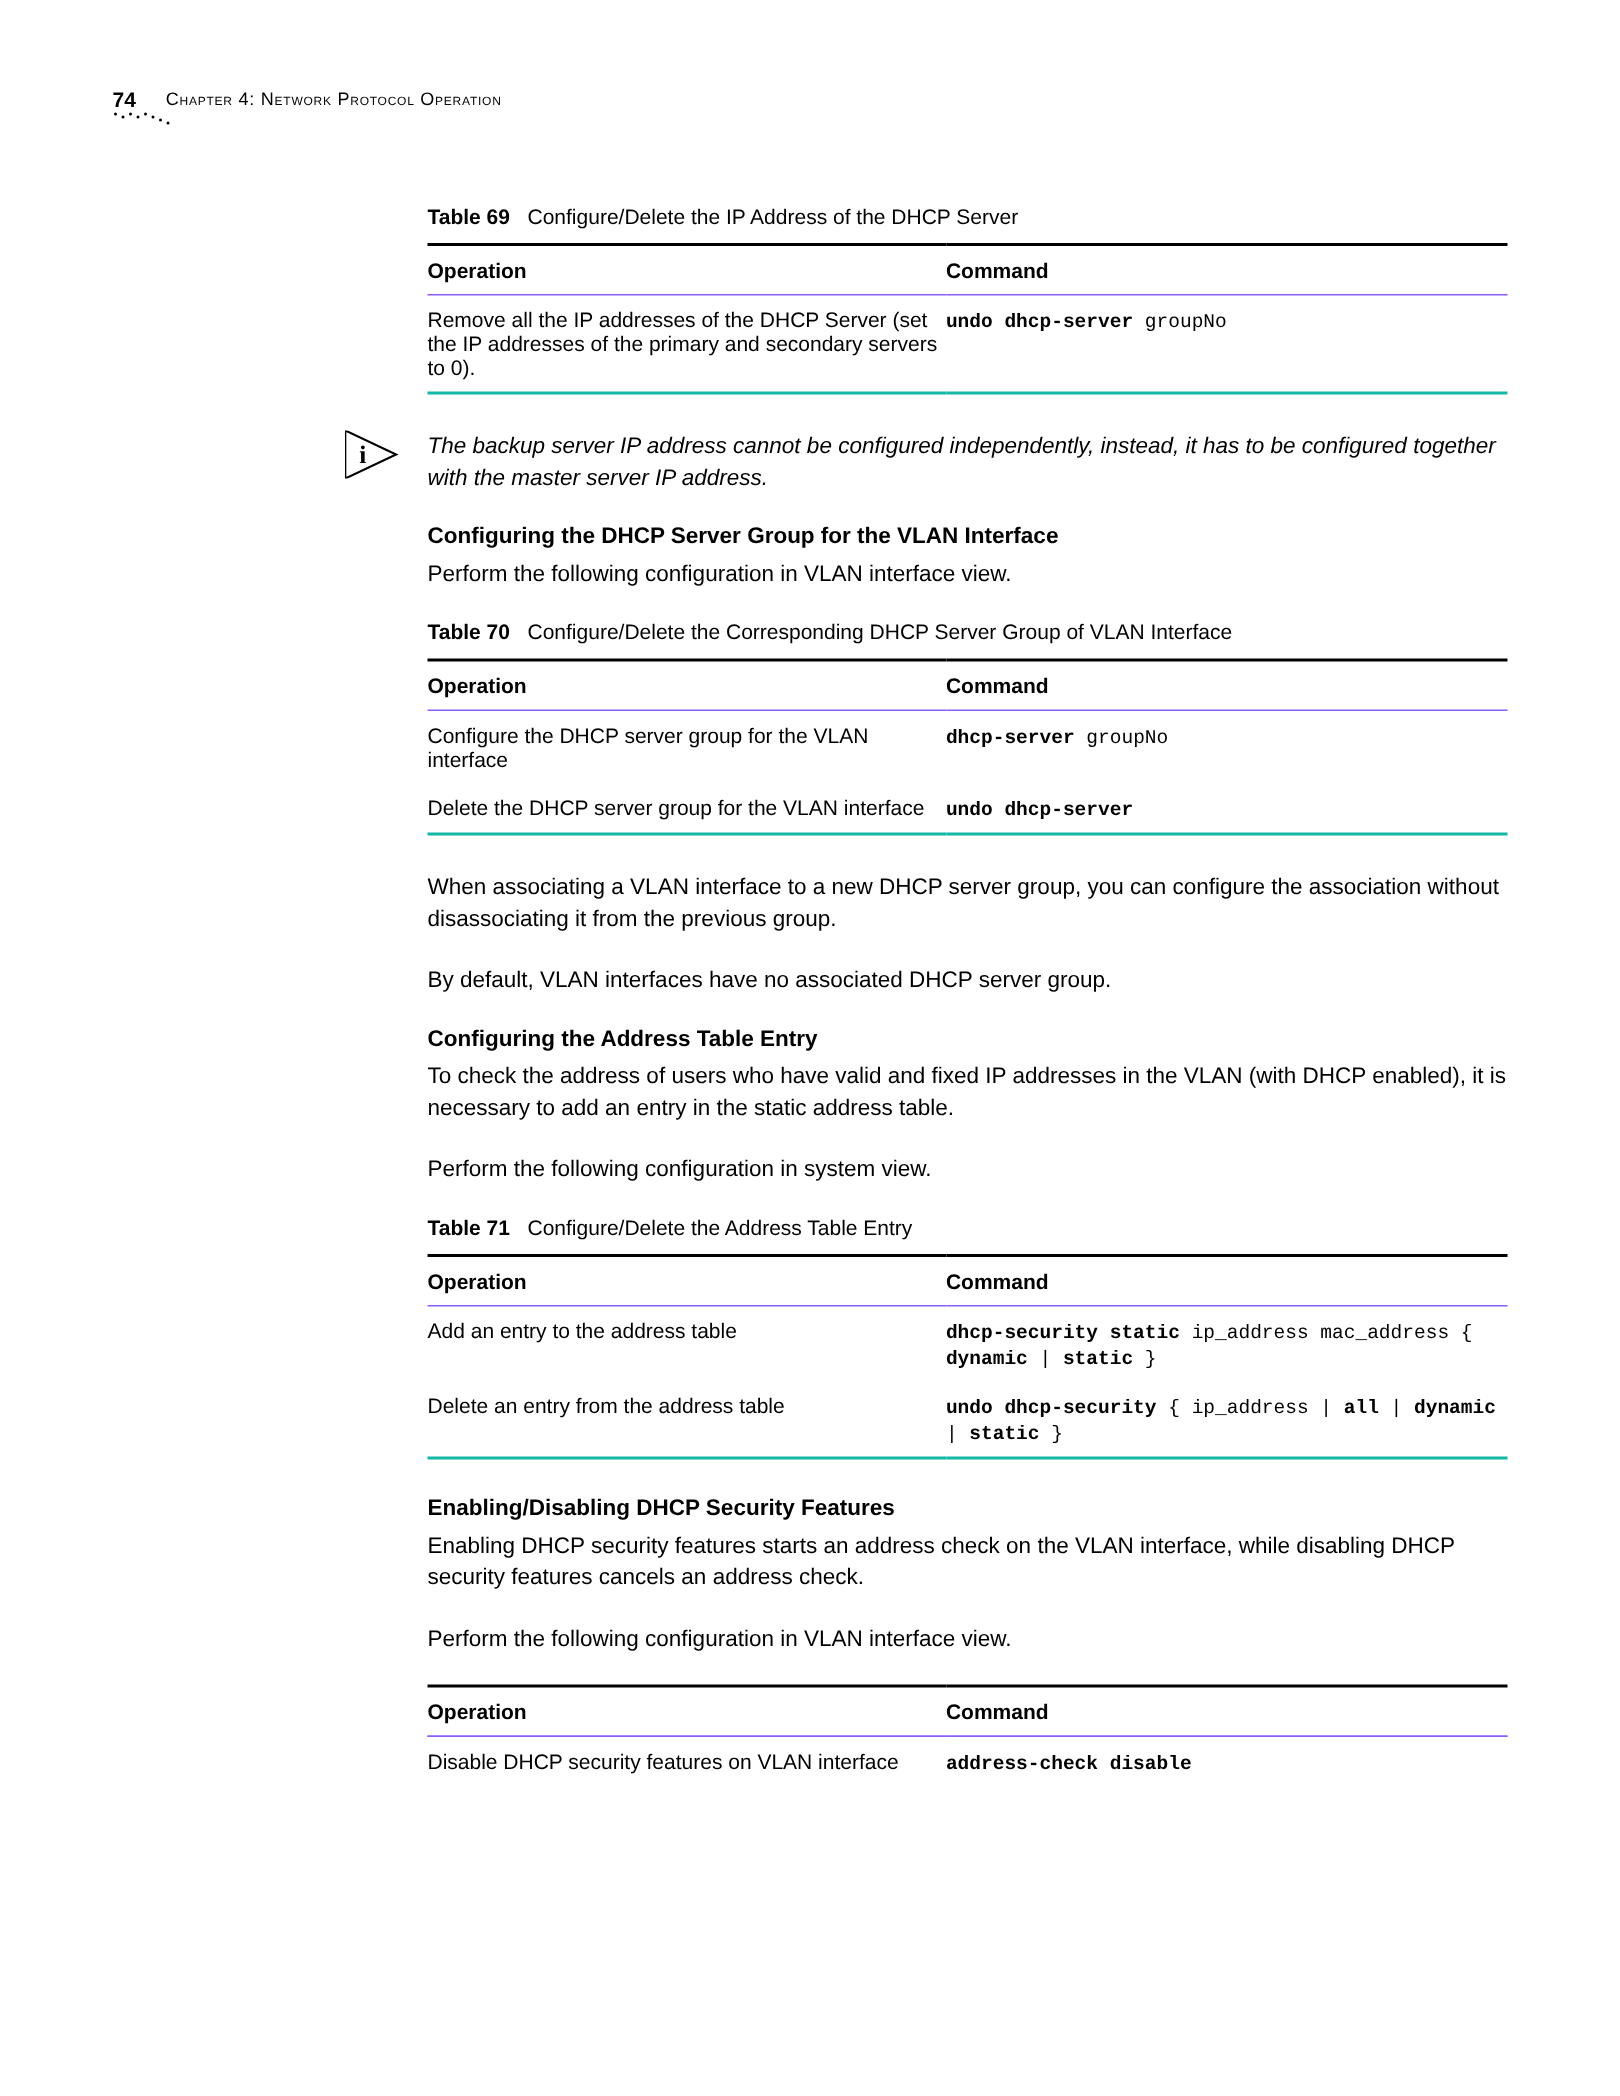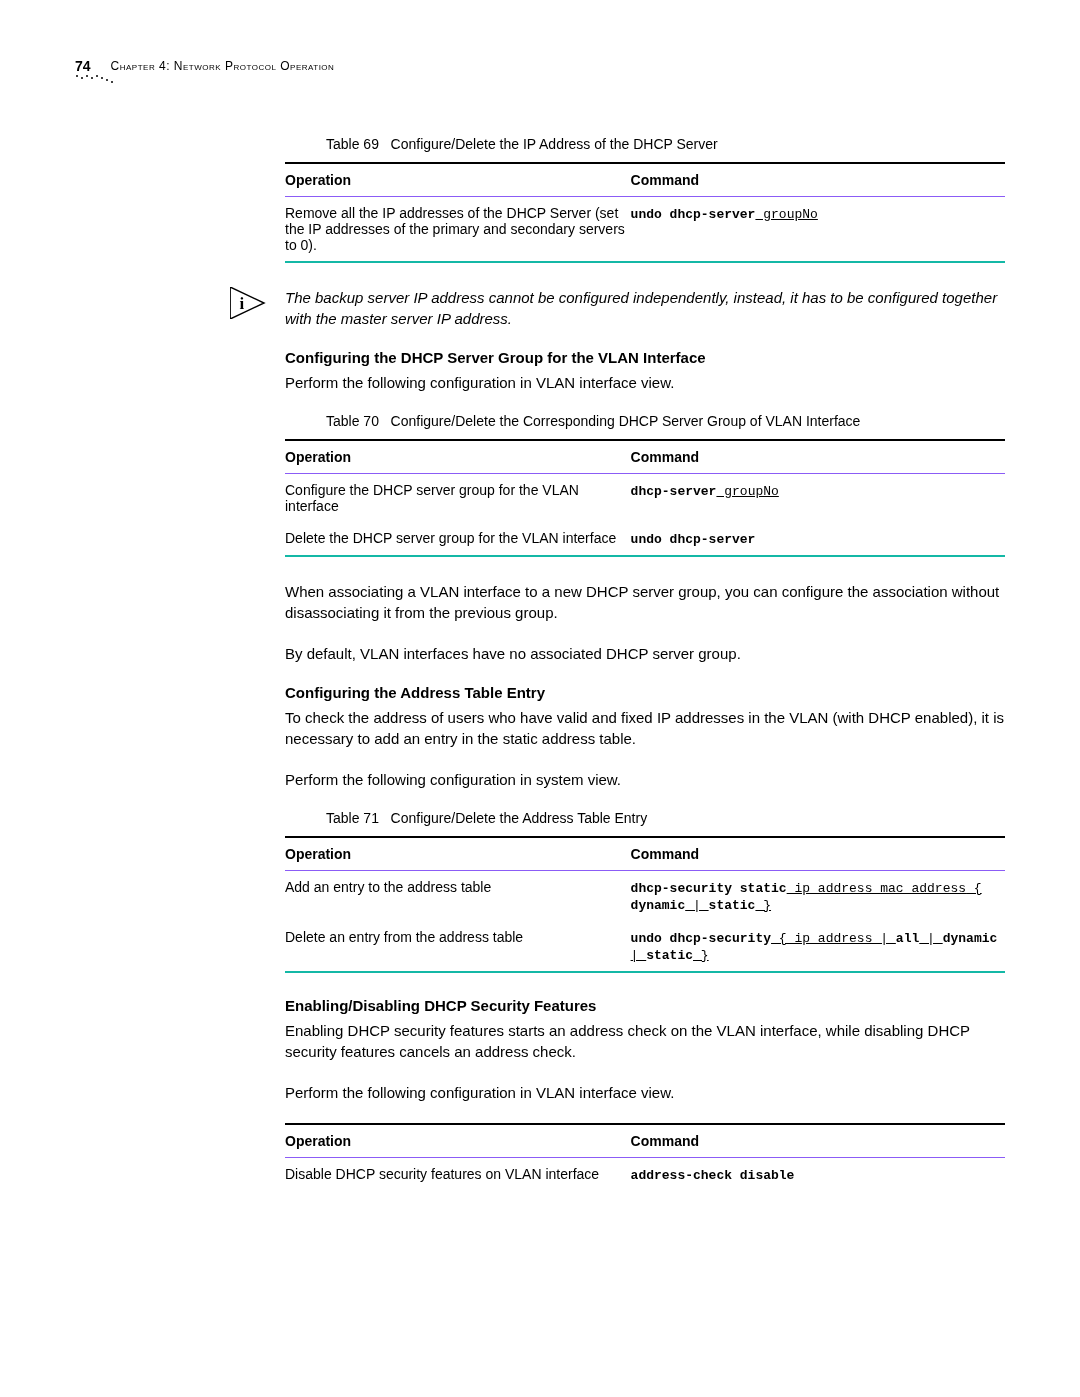--- a/index.html
+++ b/index.html
@@ -40,22 +40,21 @@
       letter-spacing: -1px;
     }
     .content {
       margin-left: 210px;
     }
     .table-title {
       font-size: 14px;
       margin-bottom: 10px;
     }
     .table-title strong {
-      font-weight: normal;
-      margin-left: 41px;
+      font-weight: bold;
     }
     table {
       width: 100%;
       border-collapse: collapse;
       margin-bottom: 24px;
     }
     table th {
       text-align: left;
       font-weight: bold;
       font-size: 14px;
@@ -80,21 +79,20 @@
     }
     .col-op {
       width: 48%;
     }
     .col-cmd {
       width: 52%;
     }
     .mono {
       font-family: 'Courier New', monospace;
       font-size: 13px;
-      text-decoration: underline;
     }
     .mono-bold {
       font-family: 'Courier New', monospace;
       font-weight: bold;
       font-size: 13px;
     }
     .note-row {
       display: flex;
       align-items: flex-start;
       margin-bottom: 20px;

